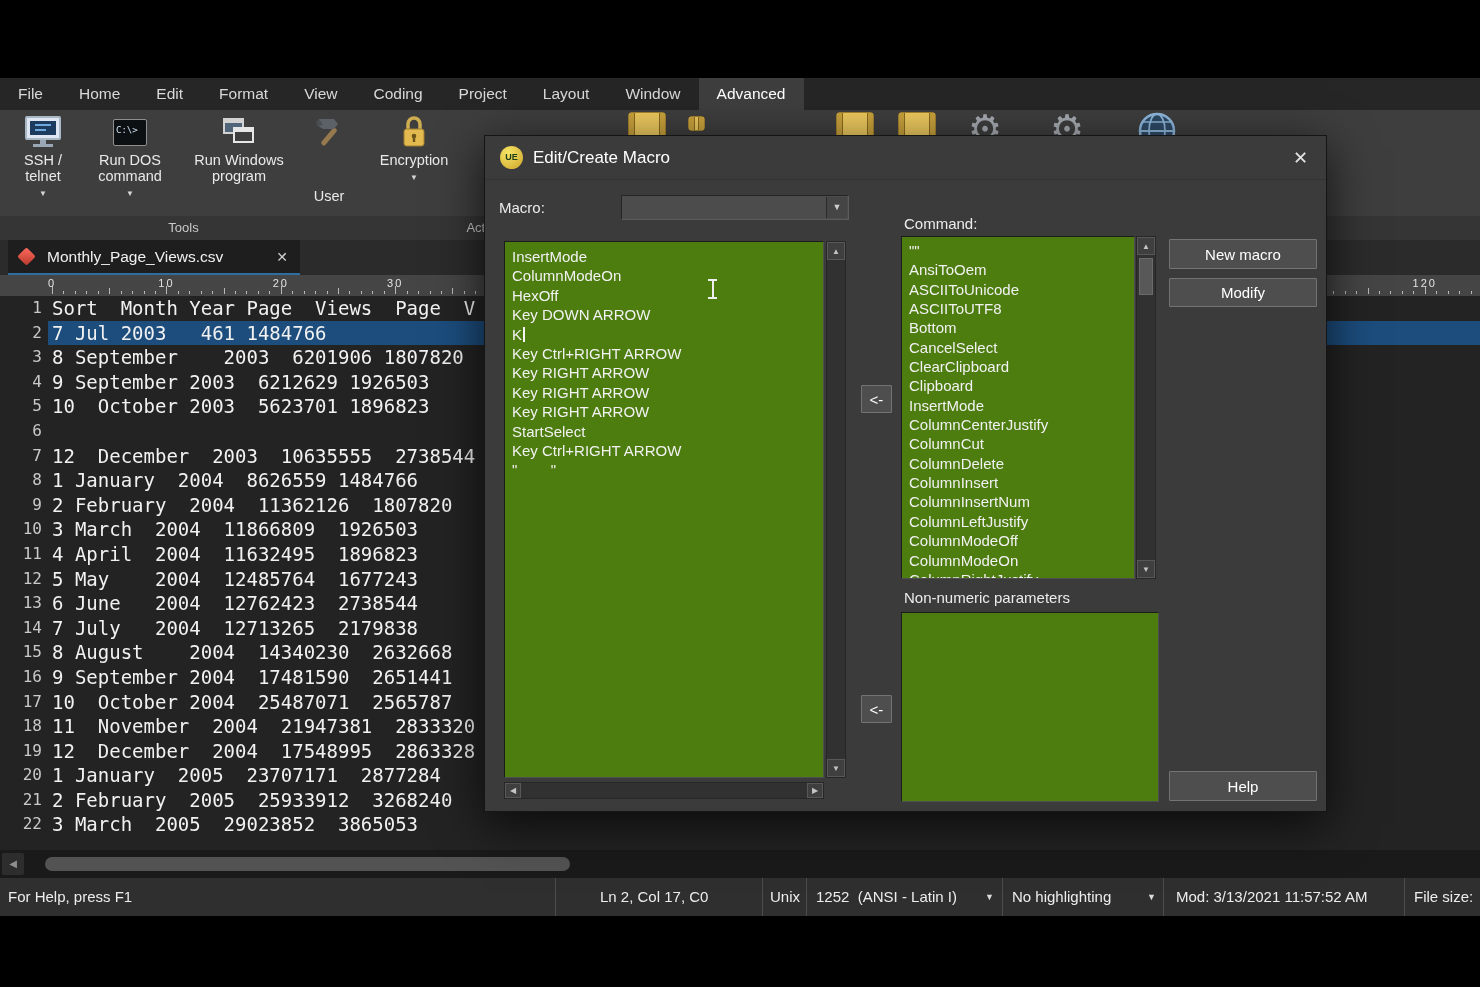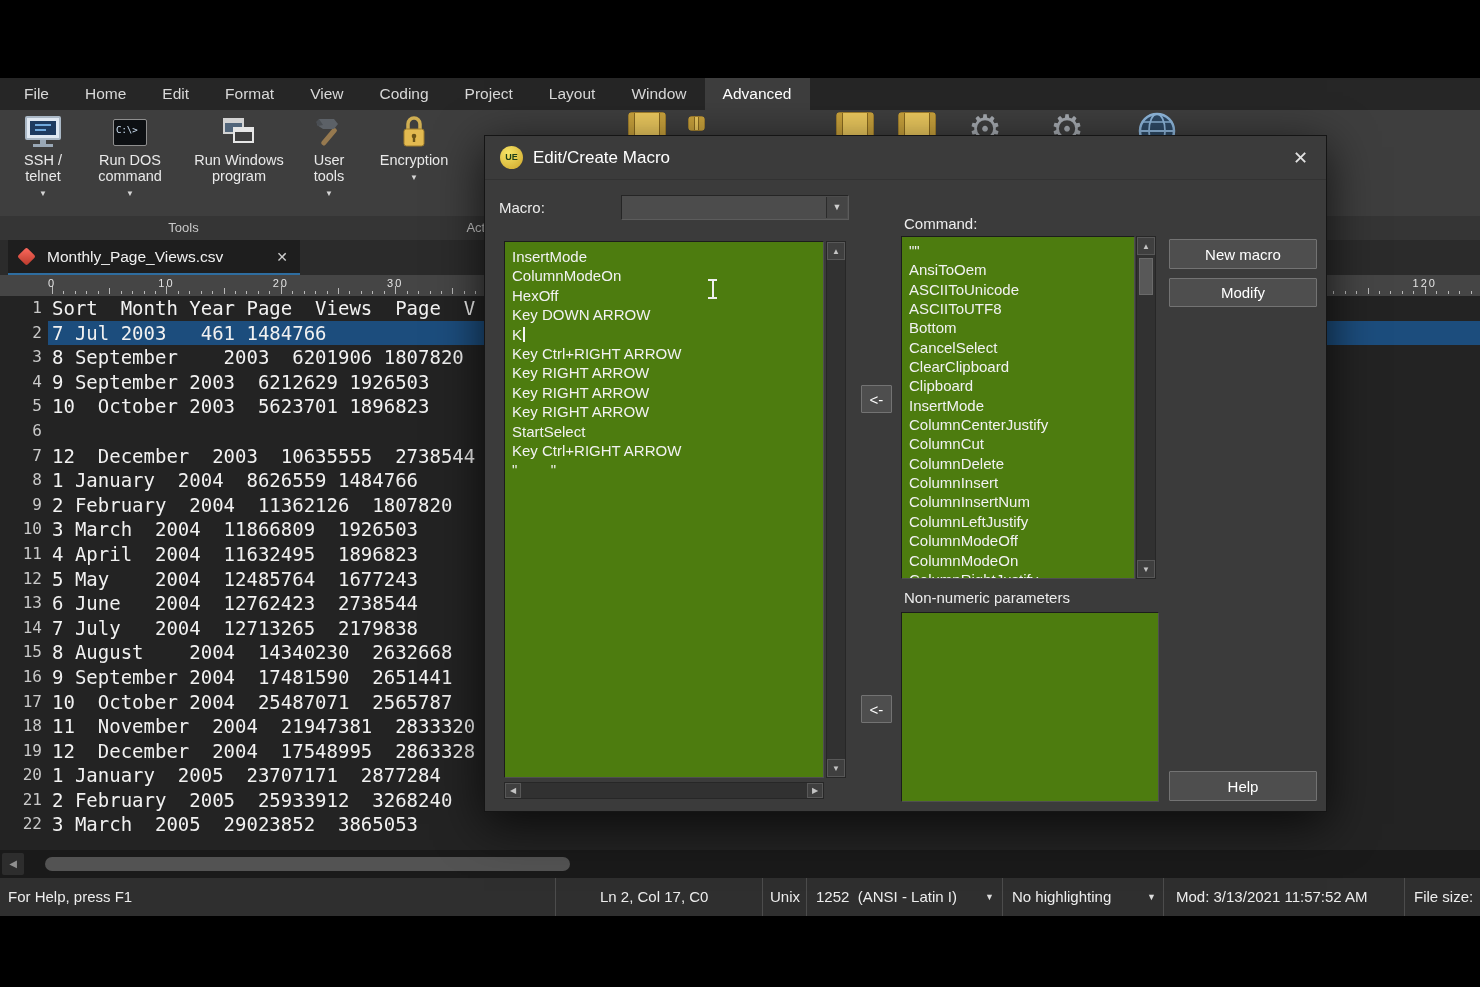--- a/index.html
+++ b/index.html
@@ -1,20 +1,20 @@
 <!DOCTYPE html>
 <html><head>
 <meta charset="utf-8">
 <style>
   * { margin:0; padding:0; box-sizing:border-box; }
   html,body { width:1480px; height:987px; }
   body { background:#000; font-family:"Liberation Sans",sans-serif; overflow:hidden; position:relative; }
 
   
-  #menubar { position:absolute; left:0; top:78px; width:1480px; height:32px; background:#262626; display:flex; align-items:stretch; padding-left:6px; }
+  #menubar { position:absolute; left:0; top:78px; width:1480px; height:32px; background:#262626; display:flex; align-items:stretch; }
   .menu-item { color:#d8d8d8; font-size:15.5px; padding:0 18px; display:flex; align-items:center; cursor:default; }
   .menu-item.active { background:#3e3e3e; color:#fff; }
 
   
   #ribbon { position:absolute; left:0; top:110px; width:1480px; height:106px; background:#3e3e3e; }
   #group-strip { position:absolute; left:0; top:216px; width:1480px; height:24px; background:#353535; color:#c9c9c9; font-size:13px; }
   .group-label { position:absolute; top:4px; text-align:center; }
   .group-sep { position:absolute; top:2px; width:1px; height:236px; background:#575757; top:112px; }
   .big-btn { position:absolute; top:2px; display:flex; flex-direction:column; align-items:center; color:#e9e9e9; font-size:14.5px; line-height:16px; text-align:center; }
   .big-btn .icon-slot { height:40px; display:flex; align-items:center; justify-content:center; }
@@ -148,21 +148,21 @@
     <div class="icon-slot">
         <div class="ic-win">
       <div class="w1"></div>
           <div class="w2"></div>
     </div>
       </div>
     <div>Run Windows</div>
     <div>program</div>
   </div>
 
-  <div class="big-btn" style="left:300px; width:58px;">
+  <div class="big-btn" style="left:300px; width:58px;gap:36px;">
     <div class="icon-slot">
         <div class="ic-hammer">
       <svg width="34" height="34" viewBox="0 0 34 34">
         <rect x="15" y="11" width="5" height="21" rx="2" fill="#96794f" transform="rotate(40 17 21)"></rect>
         <path d="M7 4 h15 l4 5 -4 5 H11 l-6 -4 z" fill="#5c6167"></path>
         <path d="M7 4 l-3 3 2 4 5 -1 z" fill="#4a4e53"></path>
       </svg>
     </div>
       </div>
     <div>User</div>

